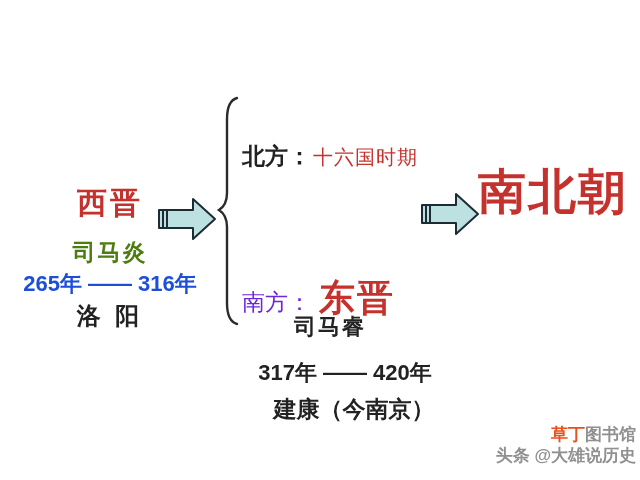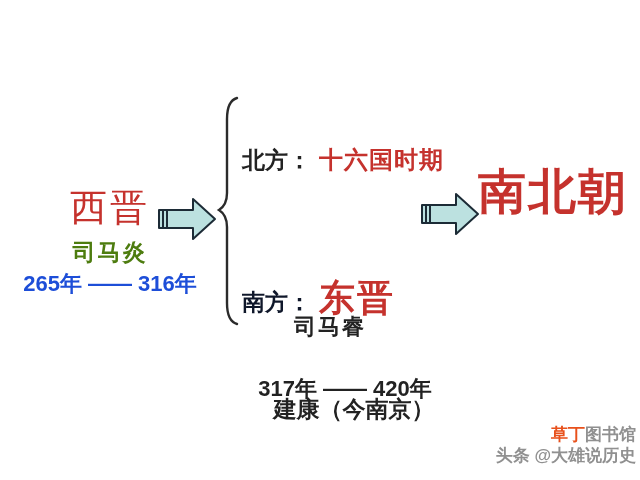--- a/index.html
+++ b/index.html
@@ -14,21 +14,21 @@
     background: #ffffff;
     overflow: hidden;
   }
   .abs { position: absolute; }
   .center { text-align: center; }
   .nowrap { white-space: nowrap; }
 
   
   .wj-title {
     left: 20px; top: 183px; width: 180px;
-    font-size: 37px; font-weight: 400;
+    font-size: 30px; font-weight: 700;
     color: #c5322d; letter-spacing: 3px;
   }
   .wj-ruler {
     left: 20px; top: 237px; width: 180px;
     font-size: 23px; font-weight: 700; color: #4d7c0f;
     letter-spacing: 2px;
   }
   .wj-years {
     left: 8px; top: 269px; width: 204px;
     font-size: 22px; font-weight: 600; color: #1d4ed8;
@@ -45,38 +45,38 @@
   .block-arrow polygon { stroke: #1c2b36; stroke-width: 2; stroke-linejoin: round; }
   .block-arrow line { stroke: #1c2b36; stroke-width: 2; }
 
   
   .brace { left: 214px; top: 96px; }
   .brace path { fill: none; stroke: #2b2b2b; stroke-width: 2.4; stroke-linecap: round; }
 
   
   .north-branch {
     left: 242px; top: 103px;
-    display: flex; align-items: baseline; gap: 8px;
+    display: flex; align-items: baseline; gap: 2px;
   }
   .north-label { font-size: 23px; font-weight: 700; color: #222; }
-  .north-period { font-size: 24px; font-weight: 700; color: #c5322d; letter-spacing: 1px; margin-top: 41px; }
+  .north-period { font-size: 20px; font-weight: 400; color: #c5322d; letter-spacing: 1px; margin-top: 41px; }
 
   .south-branch {
     left: 242px; top: 274px;
     display: flex; align-items: baseline; gap: 8px;
   }
-  .south-label { font-size: 23px; font-weight: 700; color: #0f172a; }
+  .south-label { font-size: 23px; font-weight: 400; color: #6d28d9; }
   .south-period { font-size: 36px; font-weight: 800; color: #c5322d; letter-spacing: 2px; }
 
   .south-ruler {
     left: 235px; top: 312px; width: 190px;
     font-size: 22px; font-weight: 700; color: #222; letter-spacing: 2px;
   }
   .south-years {
-    left: 233px; top: 374px; width: 224px;
+    left: 233px; top: 358px; width: 224px;
     font-size: 22px; font-weight: 600; color: #222;
   }
   .south-capital {
     left: 242px; top: 394px; width: 224px;
     font-size: 23px; font-weight: 700; color: #222;
   }
 
   
   .result-title {
     left: 478px; top: 170px; width: 128px;
@@ -95,20 +95,21 @@
   .wm-credit { display: block; }
 </style>
 </head>
 <body>
 
 <div class="canvas">
 
   <div class="abs center nowrap wj-title">西晋</div>
   <div class="abs center nowrap wj-ruler">司马炎</div>
   <div class="abs center nowrap wj-years">265年 —— 316年</div>
+  <div class="abs center nowrap wj-capital">洛 阳</div>
 
   <svg class="abs block-arrow flow-arrow" width="62" height="46" viewBox="0 0 62 46">
     <polygon points="3,14 37,14 37,3 59,23 37,43 37,32 3,32" fill="#bce1e0"></polygon>
     <line x1="7" y1="14" x2="7" y2="32"></line>
     <line x1="11" y1="14" x2="11" y2="32"></line>
   </svg>
 
   <svg class="abs brace" width="26" height="230" viewBox="0 0 26 230">
     <path d="M23 2 Q13 5 13 23 L13 97 Q13 109 5 114 Q13 119 13 131 L13 207 Q13 225 23 228"></path>
   </svg>

